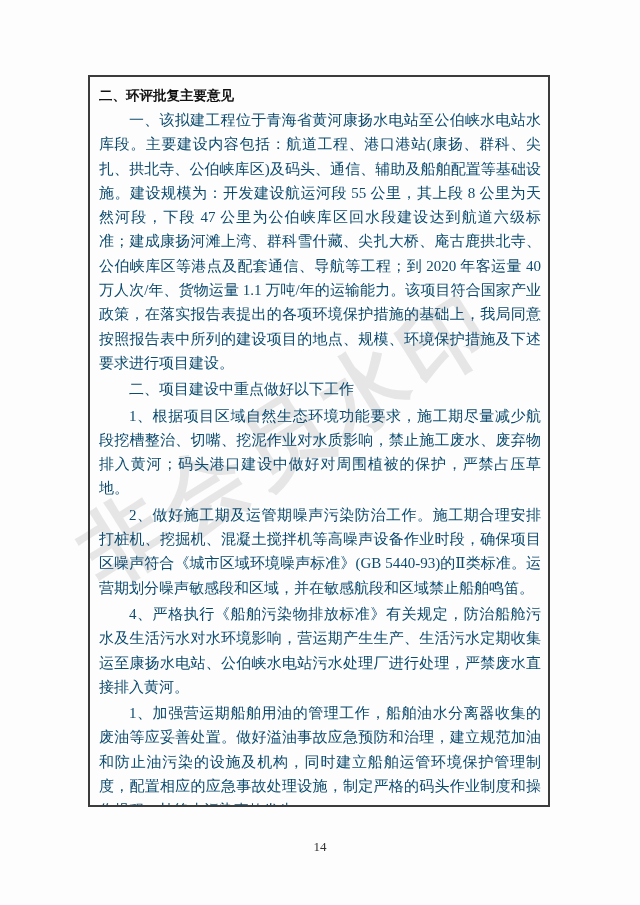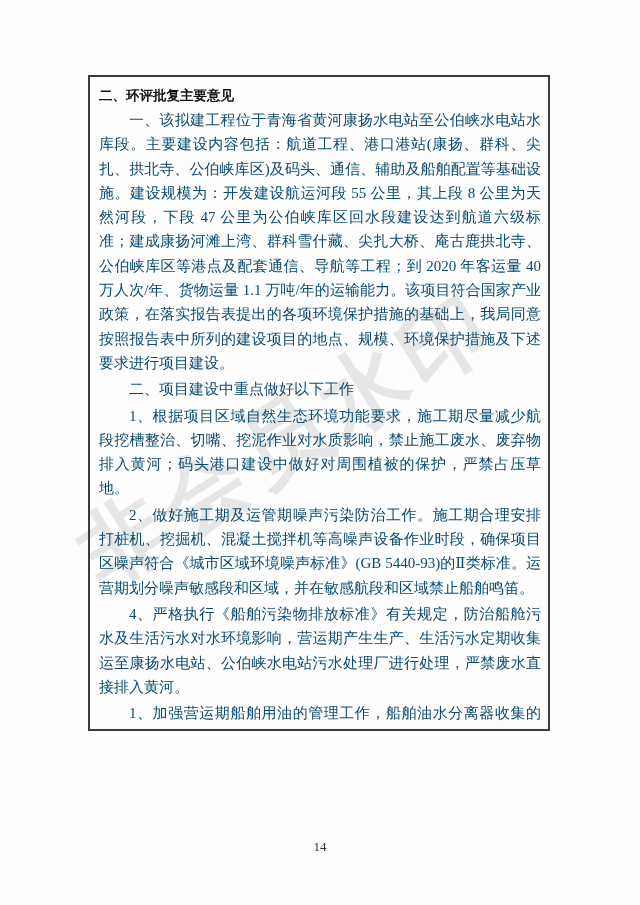--- a/index.html
+++ b/index.html
@@ -29,21 +29,21 @@
     transform-origin: 0 50%;
     pointer-events: none;
     user-select: none;
   }
   
   .doc-box {
     position: absolute;
     left: 88px;
     top: 75px;
     width: 462px;
-    height: 656px;
+    height: 732px;
     box-sizing: border-box;
     border: 2px solid #3c3c3c;
     padding: 6px 7px 0 9px;
     background: transparent;
     z-index: 1;
     overflow: hidden;
     color: #1f1f1f;
   }
   .section-heading {
     margin: 0;

